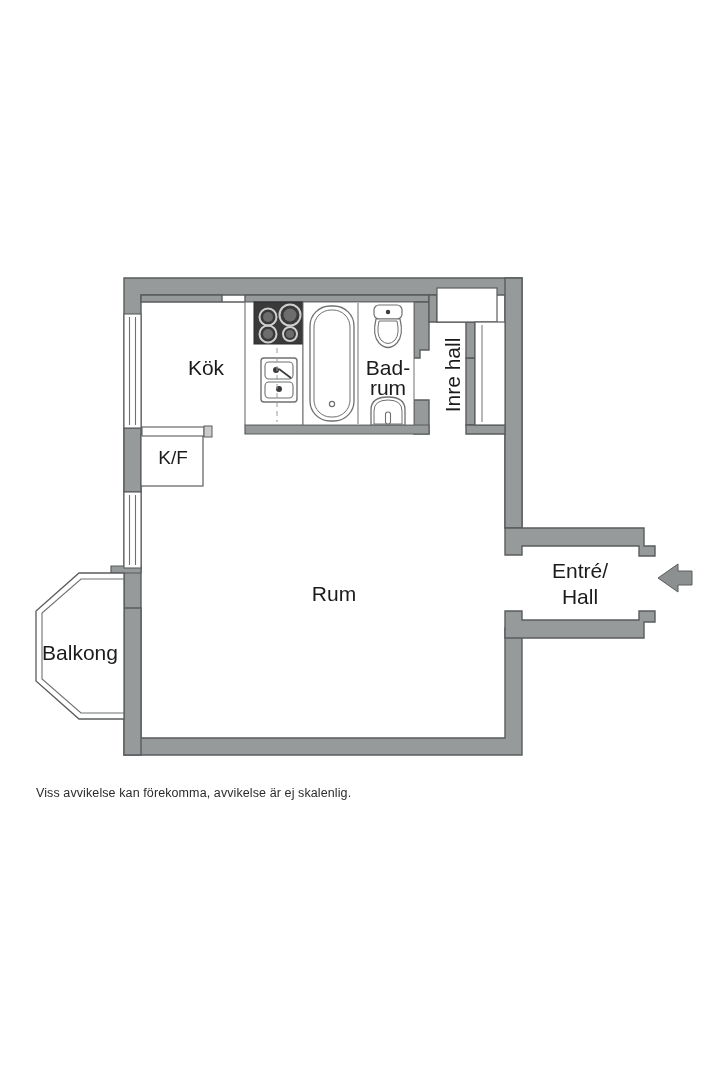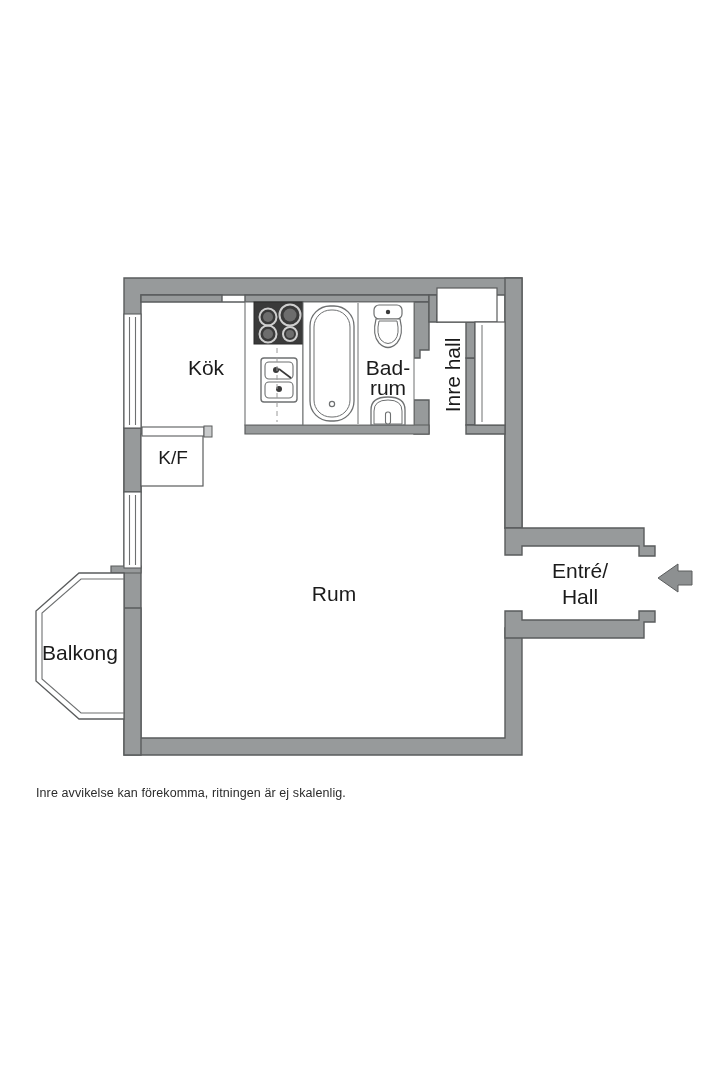--- a/index.html
+++ b/index.html
@@ -197,15 +197,15 @@
       <text class="room-label" x="334" y="595">Rum</text>
 
       <text class="room-label" x="580" y="572">Entré/</text>
       <text class="room-label" x="580" y="598">Hall</text>
 
       <text class="room-label" x="80" y="654">Balkong</text>
     </g>
 
   </svg>
 
-  <div class="caption-text">Inre avvikelse kan förekomma, ritningen är ej skalenlig.</div>
+  <div class="caption-text">Viss avvikelse kan förekomma, avvikelse är ej skalenlig.</div>
 
 </div>
 
 </body></html>

